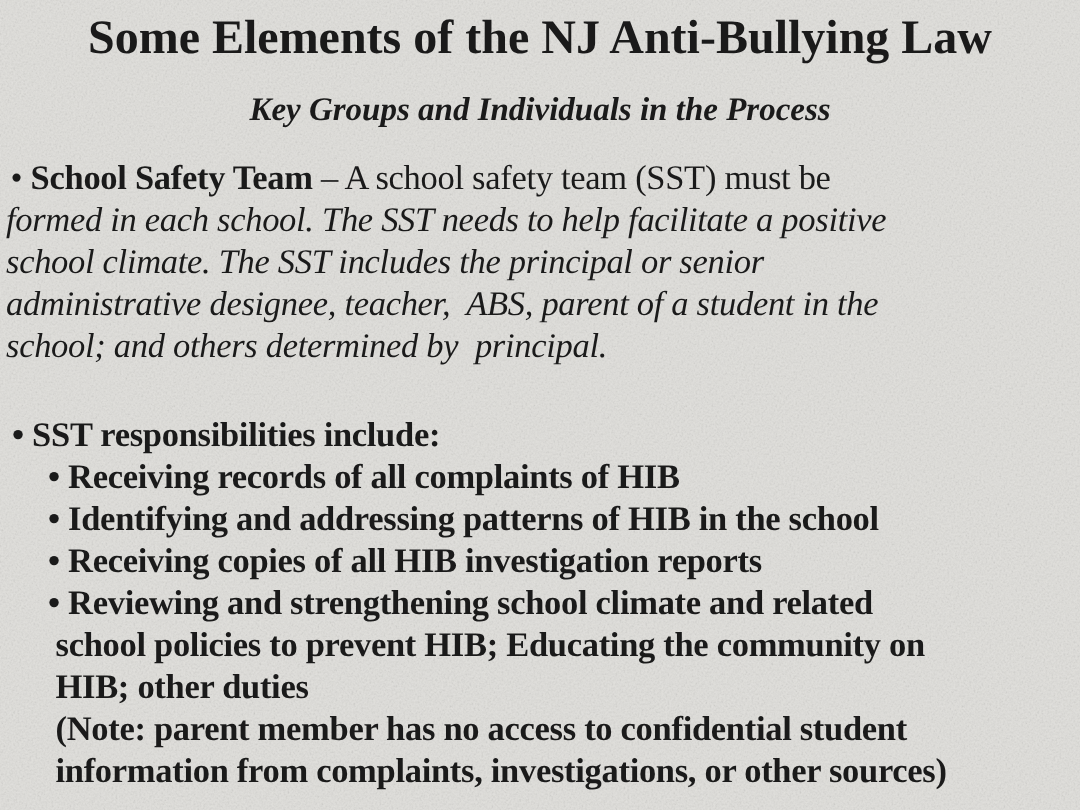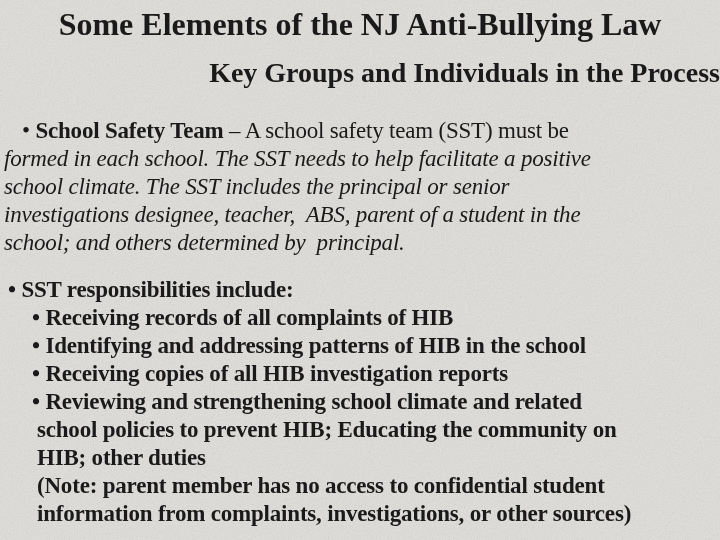--- a/index.html
+++ b/index.html
@@ -40,25 +40,26 @@
     font-size: 32px;
     line-height: 38px;
     font-weight: bold;
     white-space: pre;
   }
   .subtitle {
     position: absolute;
     top: 56px;
     left: 0;
     width: 720px;
-    text-align: right;
-    font-size: 28px;
+    text-align: center;
+    font-size: 22px;
     line-height: 34px;
     font-weight: bold;
     white-space: pre;
+    font-style: italic;
   }
   .para1 {
     position: absolute;
     top: 105px;
     left: 0;
     width: 720px;
   }
   .para2 {
     position: absolute;
     top: 276px;
@@ -66,21 +67,21 @@
     width: 720px;
     font-weight: bold;
   }
   .line {
     font-size: 23px;
     line-height: 28px;
     height: 28px;
     white-space: pre;
     letter-spacing: -0.2px;
   }
-  .l-first  { padding-left: 22px; margin-top: 12px; }   
+  .l-first  { padding-left: 7px; }   
   .l-cont1  { padding-left: 4px; font-style: italic; }   
   .l-head   { padding-left: 8px; }   
   .l-sub    { padding-left: 32px; }  
   .l-cont2  { padding-left: 25px; margin-left: 12px; }  
   .bold { font-weight: bold; }
 </style>
 </head>
 <body>
 
 <div class="slide">
@@ -100,21 +101,21 @@
   <div class="content">
 
     <div class="title">Some Elements of the NJ Anti-Bullying Law</div>
 
     <div class="subtitle">Key Groups and Individuals in the Process</div>
 
     <div class="para1">
       <div class="line l-first"><span>• </span><span class="bold">School Safety Team</span><span> – A school safety team (SST) must be</span></div>
       <div class="line l-cont1">formed in each school. The SST needs to help facilitate a positive</div>
       <div class="line l-cont1">school climate. The SST includes the principal or senior</div>
-      <div class="line l-cont1">investigations designee, teacher,  ABS, parent of a student in the</div>
+      <div class="line l-cont1">administrative designee, teacher,  ABS, parent of a student in the</div>
       <div class="line l-cont1">school; and others determined by  principal.</div>
     </div>
 
     <div class="para2">
       <div class="line l-head">• SST responsibilities include:</div>
       <div class="line l-sub">• Receiving records of all complaints of HIB</div>
       <div class="line l-sub">• Identifying and addressing patterns of HIB in the school</div>
       <div class="line l-sub">• Receiving copies of all HIB investigation reports</div>
       <div class="line l-sub">• Reviewing and strengthening school climate and related</div>
       <div class="line l-cont2">school policies to prevent HIB; Educating the community on</div>

